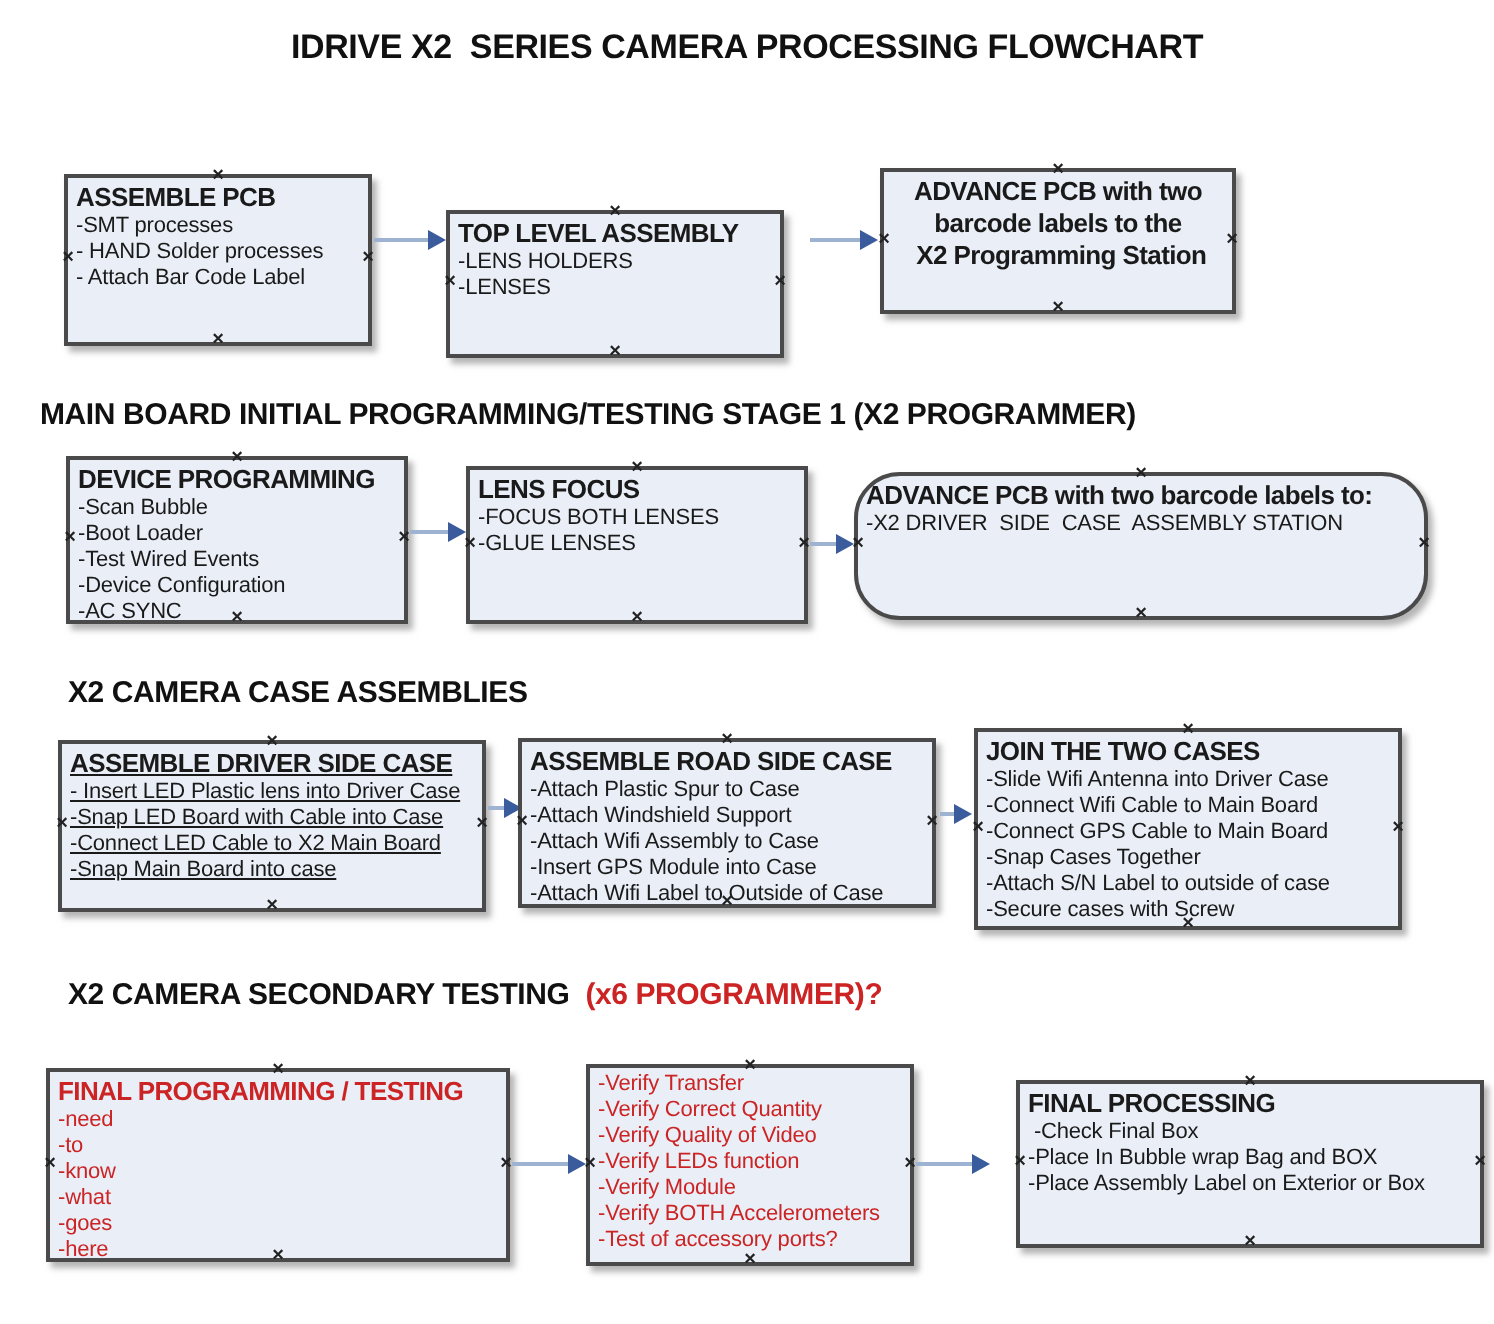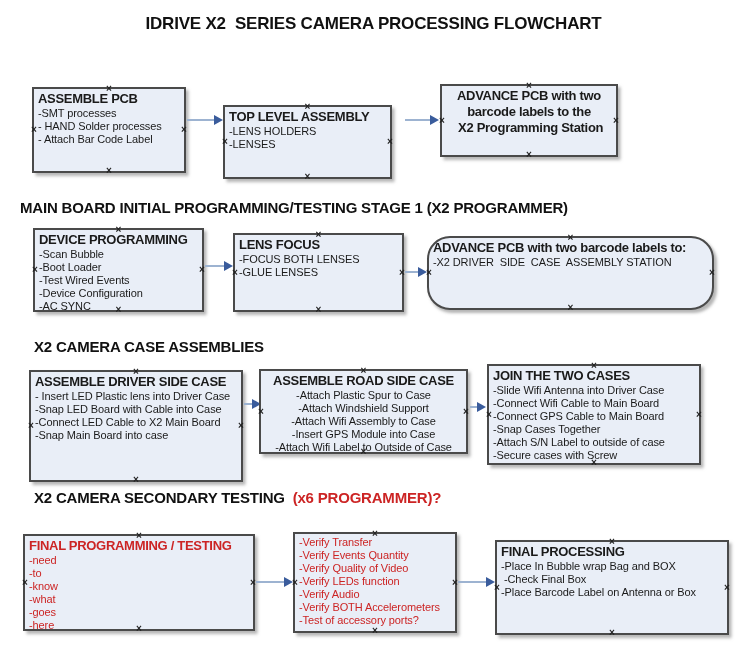--- a/index.html
+++ b/index.html
@@ -141,35 +141,35 @@
     <div class="box-title">ADVANCE PCB with two barcode labels to:</div>
     <div class="box-line">-X2 DRIVER  SIDE  CASE  ASSEMBLY STATION</div>
   <span class="anchor" style="left: 50%; top: 0px;">×</span>
       <span class="anchor" style="left: 50%; top: 100%;">×</span>
       <span class="anchor" style="left: 0px; top: 50%;">×</span>
       <span class="anchor" style="left: 100%; top: 50%;">×</span>
     </div>
 
   <div class="section-heading" style="left:34px;top:338px;">X2 CAMERA CASE ASSEMBLIES</div>
 
-  <div class="box" style="left:29px;top:370px;width:214px;height:112px;">
+  <div class="box" style="left:29px;top:370px;width:214px;height:86px;text-decoration:underline;">
     <div class="box-title">ASSEMBLE DRIVER SIDE CASE</div>
     <div class="box-line">- Insert LED Plastic lens into Driver Case</div>
     <div class="box-line">-Snap LED Board with Cable into Case</div>
     <div class="box-line">-Connect LED Cable to X2 Main Board</div>
     <div class="box-line">-Snap Main Board into case</div>
   <span class="anchor" style="left: 50%; top: 0px;">×</span>
       <span class="anchor" style="left: 50%; top: 100%;">×</span>
       <span class="anchor" style="left: 0px; top: 50%;">×</span>
       <span class="anchor" style="left: 100%; top: 50%;">×</span>
     </div>
 
   <div class="arrow" style="left:244px;top:403px;width:8px;"></div>
 
-  <div class="box" style="left:259px;top:369px;width:209px;height:85px;text-align:center;">
+  <div class="box" style="left:259px;top:369px;width:209px;height:85px;">
     <div class="box-title">ASSEMBLE ROAD SIDE CASE</div>
     <div class="box-line">-Attach Plastic Spur to Case</div>
     <div class="box-line">-Attach Windshield Support</div>
     <div class="box-line">-Attach Wifi Assembly to Case</div>
     <div class="box-line">-Insert GPS Module into Case</div>
     <div class="box-line">-Attach Wifi Label to Outside of Case</div>
   <span class="anchor" style="left: 50%; top: 0px;">×</span>
       <span class="anchor" style="left: 50%; top: 100%;">×</span>
       <span class="anchor" style="left: 0px; top: 50%;">×</span>
       <span class="anchor" style="left: 100%; top: 50%;">×</span>
@@ -204,38 +204,38 @@
   <span class="anchor" style="left: 50%; top: 0px;">×</span>
       <span class="anchor" style="left: 50%; top: 100%;">×</span>
       <span class="anchor" style="left: 0px; top: 50%;">×</span>
       <span class="anchor" style="left: 100%; top: 50%;">×</span>
     </div>
 
   <div class="arrow" style="left:256px;top:581px;width:28px;"></div>
 
   <div class="box red-box" style="left:293px;top:532px;width:164px;height:101px;">
     <div class="box-line">-Verify Transfer</div>
-    <div class="box-line">-Verify Events Quantity</div>
+    <div class="box-line">-Verify Correct Quantity</div>
     <div class="box-line">-Verify Quality of Video</div>
     <div class="box-line">-Verify LEDs function</div>
-    <div class="box-line">-Verify Audio</div>
+    <div class="box-line">-Verify Module</div>
     <div class="box-line">-Verify BOTH Accelerometers</div>
     <div class="box-line">-Test of accessory ports?</div>
   <span class="anchor" style="left: 50%; top: 0px;">×</span>
       <span class="anchor" style="left: 50%; top: 100%;">×</span>
       <span class="anchor" style="left: 0px; top: 50%;">×</span>
       <span class="anchor" style="left: 100%; top: 50%;">×</span>
     </div>
 
   <div class="arrow" style="left:458px;top:581px;width:28px;"></div>
 
-  <div class="box" style="left:495px;top:540px;width:234px;height:95px;">
+  <div class="box" style="left:508px;top:540px;width:234px;height:84px;">
     <div class="box-title">FINAL PROCESSING</div>
+    <div class="box-line"> -Check Final Box</div>
     <div class="box-line">-Place In Bubble wrap Bag and BOX</div>
-    <div class="box-line"> -Check Final Box</div>
-    <div class="box-line">-Place Barcode Label on Antenna or Box</div>
+    <div class="box-line">-Place Assembly Label on Exterior or Box</div>
   <span class="anchor" style="left: 50%; top: 0px;">×</span>
       <span class="anchor" style="left: 50%; top: 100%;">×</span>
       <span class="anchor" style="left: 0px; top: 50%;">×</span>
       <span class="anchor" style="left: 100%; top: 50%;">×</span>
     </div>
 
 </div>
 
 </body></html>

